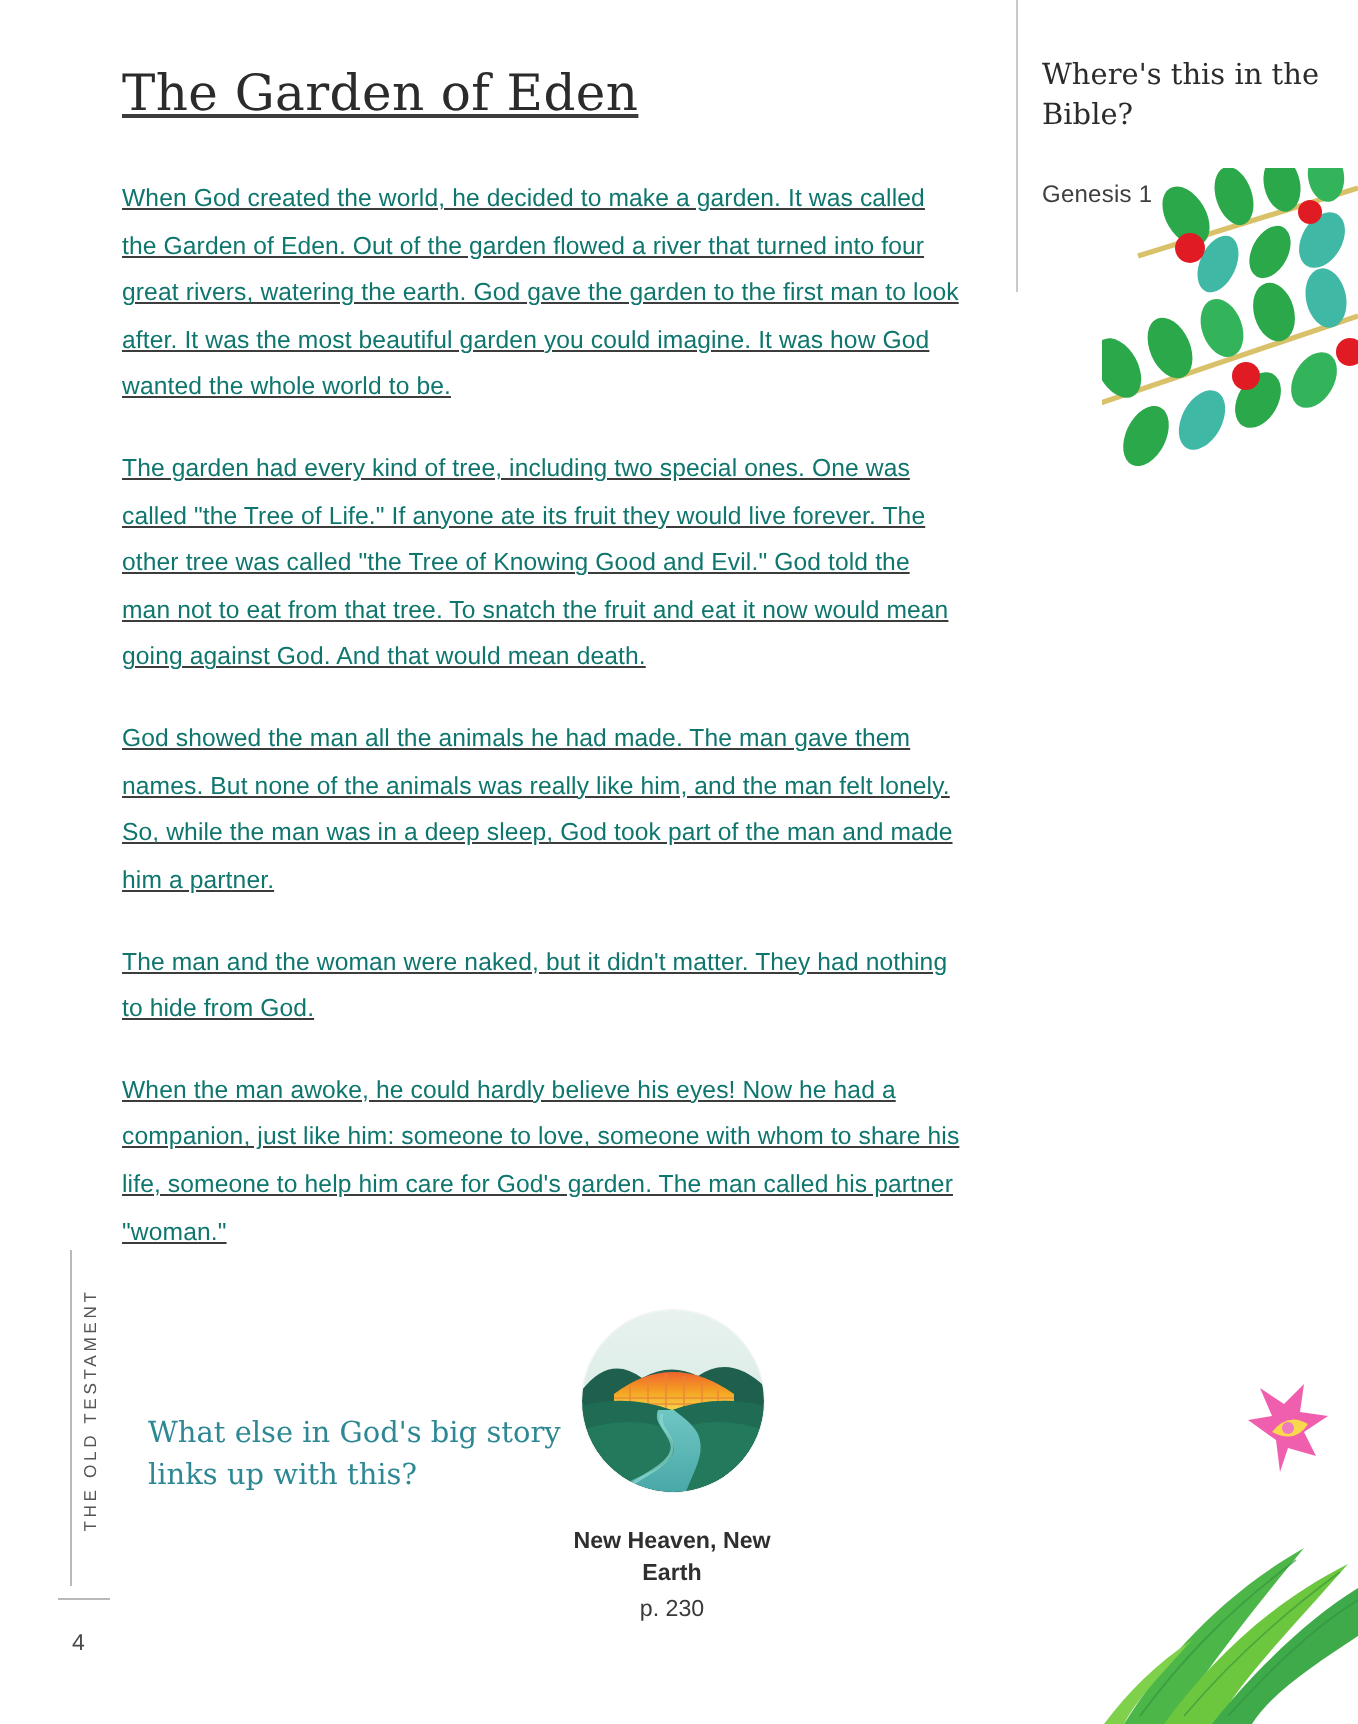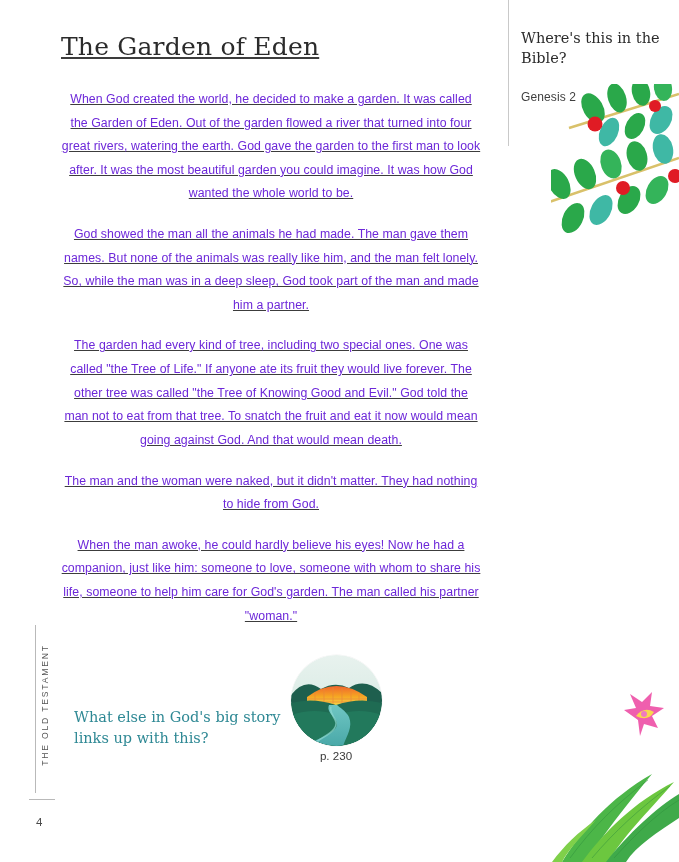--- a/index.html
+++ b/index.html
@@ -28,24 +28,23 @@
     font-size:25px;
     font-weight:400;
     color:#2b2b2b;
     letter-spacing:0.2px;
     line-height:1.2;
     margin-bottom:26px;
   }
   .body-par {
     font-size:12.3px;
     line-height:1.92;
-    color:#6d28d9;
+    color:#0f766e;
     margin-bottom:17px;
     letter-spacing:0.005em;
-    text-align:center;
   }
   .body-par:last-child { margin-bottom:0; }
 
   
   .side-col {
     position:absolute; left:521px; top:28px; width:158px;
   }
   .side-head {
     font-family:"DejaVu Serif", serif;
     font-size:14.5px;
@@ -130,29 +129,29 @@
 <body>
 
 <div class="page">
 
   <div class="col-divider"></div>
 
   <div class="main-col">
     <h1 class="chapter-title">The Garden of Eden</h1>
 
     <p class="body-par">When God created the world, he decided to make a garden. It was called the Garden of Eden. Out of the garden flowed a river that turned into four great rivers, watering the earth. God gave the garden to the first man to look after. It was the most beautiful garden you could imagine. It was how God wanted the whole world to be.</p>
+    <p class="body-par">The garden had every kind of tree, including two special ones. One was called "the Tree of Life." If anyone ate its fruit they would live forever. The other tree was called "the Tree of Knowing Good and Evil." God told the man not to eat from that tree. To snatch the fruit and eat it now would mean going against God. And that would mean death.</p>
     <p class="body-par">God showed the man all the animals he had made. The man gave them names. But none of the animals was really like him, and the man felt lonely. So, while the man was in a deep sleep, God took part of the man and made him a partner.</p>
-    <p class="body-par">The garden had every kind of tree, including two special ones. One was called "the Tree of Life." If anyone ate its fruit they would live forever. The other tree was called "the Tree of Knowing Good and Evil." God told the man not to eat from that tree. To snatch the fruit and eat it now would mean going against God. And that would mean death.</p>
     <p class="body-par">The man and the woman were naked, but it didn't matter. They had nothing to hide from God.</p>
     <p class="body-par">When the man awoke, he could hardly believe his eyes! Now he had a companion, just like him: someone to love, someone with whom to share his life, someone to help him care for God's garden. The man called his partner "woman."</p>
   </div>
 
   <div class="side-col">
     <div class="side-head">Where's this in the Bible?</div>
-    <div class="side-ref">Genesis 2</div>
+    <div class="side-ref">Genesis 1</div>
   </div>
 
   <div class="botanical-top">
     <svg width="128" height="160" viewBox="0 0 128 160">
 
       <g>
         <path d="M18 44 L128 10" stroke="#d9c16a" stroke-width="2.6" fill="none"></path>
         <ellipse cx="42" cy="24" rx="10" ry="16" fill="#2aa84a" transform="rotate(-30 42 24)"></ellipse>
         <ellipse cx="66" cy="14" rx="9" ry="15" fill="#2aa84a" transform="rotate(-18 66 14)"></ellipse>
         <ellipse cx="90" cy="8" rx="9" ry="14" fill="#2aa84a" transform="rotate(-12 90 8)"></ellipse>
@@ -224,20 +223,21 @@
           </g>
 
           <path d="M0 48 Q22 42 45 50 Q68 42 91 48 L91 91 L0 91Z" fill="#1f6b53"></path>
           <path d="M0 60 Q24 52 46 60 Q68 52 91 60 L91 91 L0 91Z" fill="#22795c"></path>
 
           <path d="M38 50 C34 60, 52 64, 44 74 C38 82, 22 84, 16 91 L52 91 C56 80, 62 72, 58 62 C55 56, 48 52, 46 50 Z" fill="url(#riv)"></path>
           <path d="M40 52 C37 60, 50 65, 43 74 C38 81, 26 84, 21 91" stroke="#8ed8d2" stroke-width="1.6" fill="none" opacity="0.7"></path>
         </g>
       </svg>
     </div>
+    <div class="crossref-title">New Heaven, New Earth</div>
     <div class="crossref-page">p. 230</div>
   </div>
 
   <div class="botanical-bottom">
     <svg width="127" height="172" viewBox="0 0 127 172">
 
       <g transform="translate(86,18)">
         <path d="M0 12 L-14 2 L-2 0 L-8 -14 L4 -6 L14 -16 L12 -2 L26 0 L14 8 L20 20 L6 16 L2 28 Z" fill="#ef5fae"></path>
         <path d="M-2 8 Q6 -2 16 4 Q10 14 -2 8Z" fill="#f9d84e"></path>
         <circle cx="6" cy="6" r="3" fill="#f07ac0"></circle>

